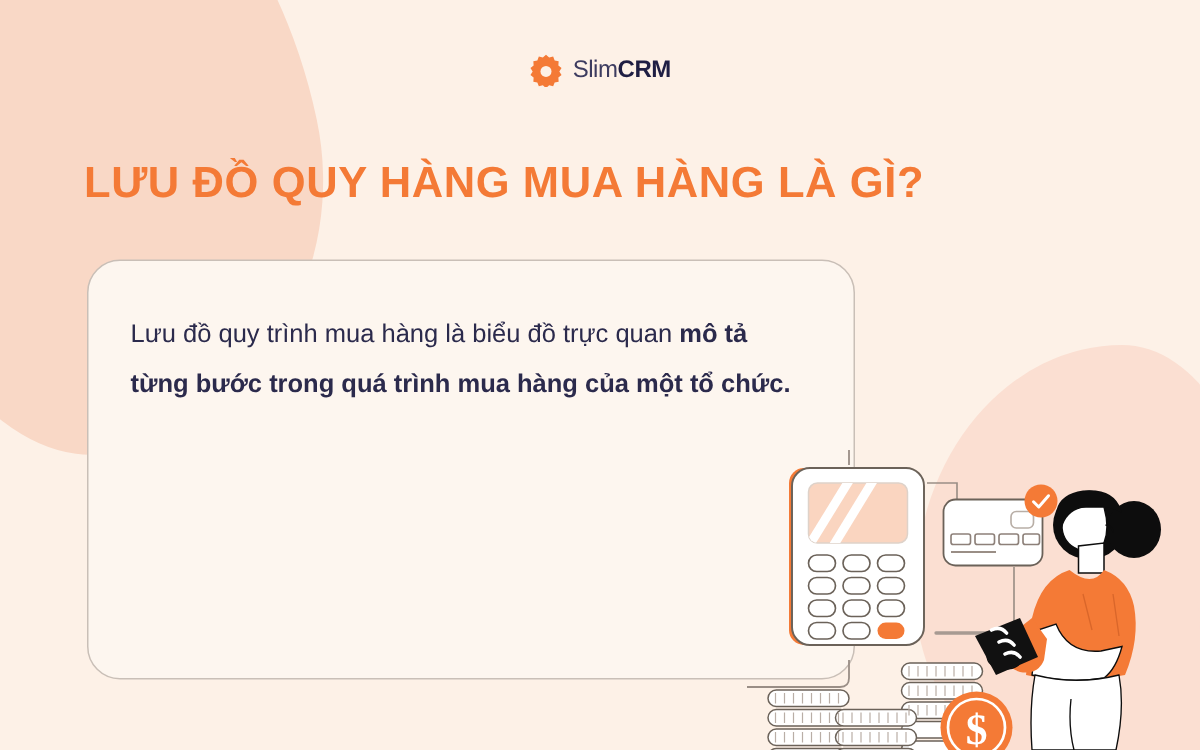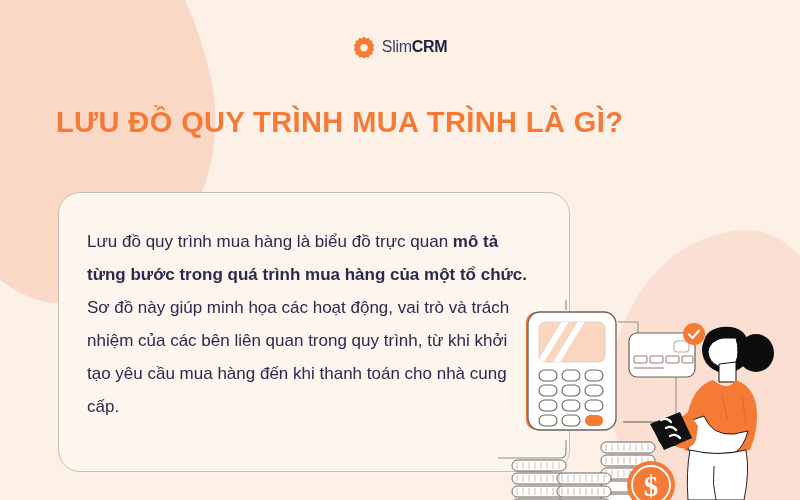--- a/index.html
+++ b/index.html
@@ -78,21 +78,21 @@
     font-weight: 700;
     color: #f47a36;
     letter-spacing: 0.4px;
     white-space: nowrap;
   }
 
   
   .content-card {
     position: absolute;
     left: 58px;
-    top: 192px;
+    top: 173px;
     width: 512px;
     height: 280px;
     background: #fdf6ef;
     border: 1px solid #c9bfb7;
     border-radius: 22px;
   }
   .card-body {
     padding: 32px 36px 0 28px;
   }
   .para {
@@ -128,26 +128,25 @@
       <svg class="gear-icon" viewBox="0 0 24 24" aria-hidden="true">
         <path fill="#f47a36" d="M12 0.6 L14.3 2.6 L17.2 1.9 L18.3 4.7 L21.2 5.3 L21.0 8.3 L23.3 10.2 L21.7 12.7 L23.3 15.2 L21.0 17.1 L21.2 20.1 L18.3 20.7 L17.2 23.5 L14.3 22.8 L12 24.8 L9.7 22.8 L6.8 23.5 L5.7 20.7 L2.8 20.1 L3.0 17.1 L0.7 15.2 L2.3 12.7 L0.7 10.2 L3.0 8.3 L2.8 5.3 L5.7 4.7 L6.8 1.9 L9.7 2.6 Z"></path>
         <circle cx="12" cy="12.7" r="4.0" fill="#fdf1e7"></circle>
       </svg>
     </span>
     <span class="logo-text">
       <span class="lt-light">Slim</span><span class="lt-bold">CRM</span>
     </span>
   </div>
 
-  <h1 class="page-title">LƯU ĐỒ QUY TRÌNH MUA TRÌNH LÀ GÌ?</h1>
+  <h1 class="page-title">LƯU ĐỒ QUY HÀNG MUA HÀNG LÀ GÌ?</h1>
 
   <div class="content-card">
     <div class="card-body">
       <p class="para"><span>Lưu đồ quy trình mua hàng là biểu đồ trực quan </span><strong>mô tả từng bước trong quá trình mua hàng của một tổ chức.</strong></p>
-      <p class="para">Sơ đồ này giúp minh họa các hoạt động, vai trò và trách nhiệm của các bên liên quan trong quy trình, từ khi khởi tạo yêu cầu mua hàng đến khi thanh toán cho nhà cung cấp.</p>
     </div>
   </div>
 
   <div class="illustration">
     <svg width="302" height="200" viewBox="0 0 302 200" aria-hidden="true">
 
       <path d="M248 40 C285 50 302 80 302 120 L302 200 L215 200 C210 150 215 70 248 40 Z" fill="#fbdfd2"></path>
 
       <path d="M68 0 L68 10" stroke="#9a8e86" stroke-width="1.2" fill="none"></path>
 

